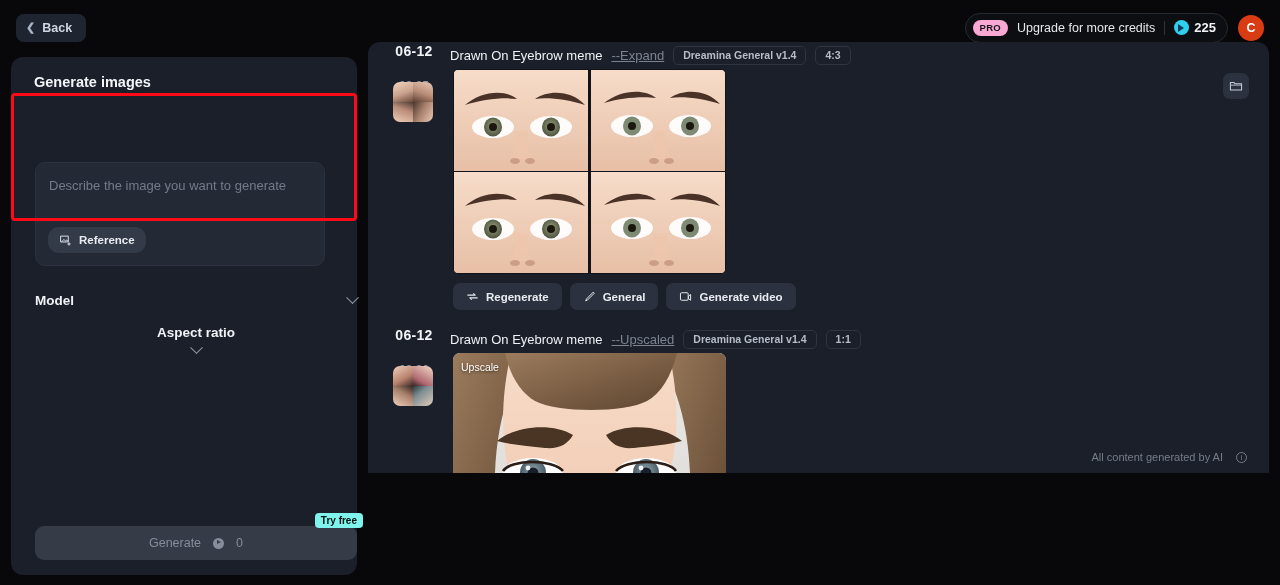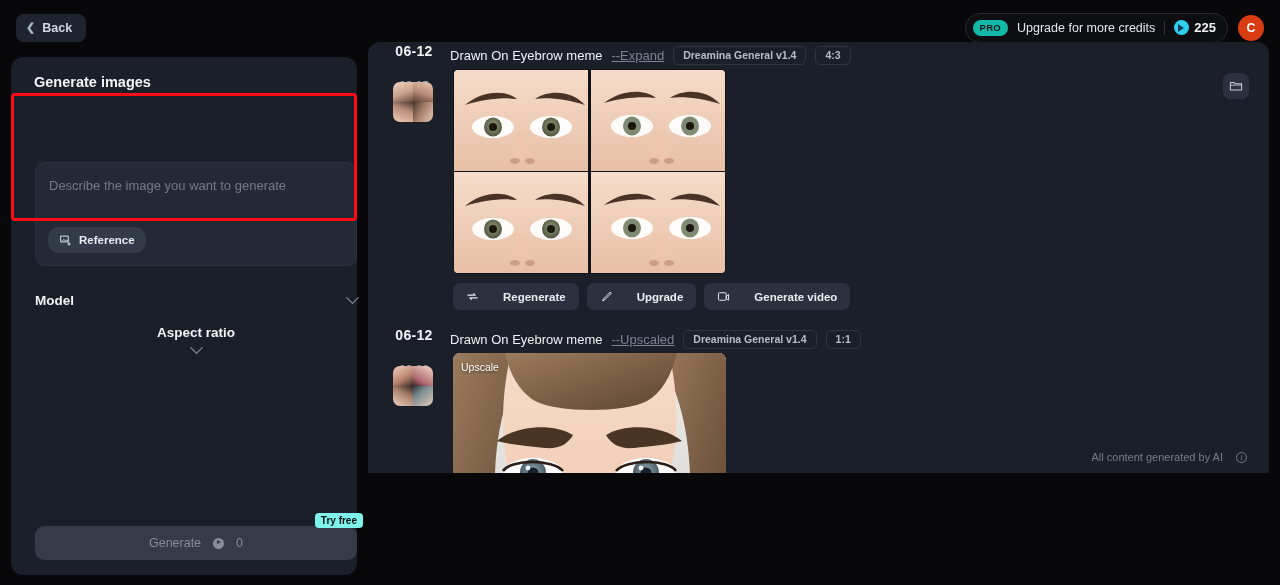--- a/index.html
+++ b/index.html
@@ -30,21 +30,21 @@
   .topright { display: flex; align-items: center; gap: 10px; }
   .credits-pill {
     display: flex; align-items: center; gap: 9px;
     height: 30px; padding: 0 5px 0 7px;
     border: 1px solid #262a33; border-radius: 16px;
     background: #0d0e12;
   }
   .pro-badge {
     display: inline-flex; align-items: center; justify-content: center;
     height: 16px; padding: 0 7px; border-radius: 8px;
-    background: #14b8a6; color: #15171c;
+    background: #f9a8d4; color: #15171c;
     font-size: 9.5px; font-weight: 700; letter-spacing: .3px;
   }
   .upgrade-text { color: #e4e7ec; font-size: 12.5px; white-space: nowrap; }
   .pill-sep { width: 1px; height: 14px; background: #2e323b; }
   .credit-group { display: flex; align-items: center; gap: 5px; padding-right: 6px;}
   .credit-icon {
     width: 15px; height: 15px; border-radius: 50%;
     background: #2fd0ee; position: relative; display: block; flex: none;
   }
   .credit-icon::after {
@@ -72,21 +72,21 @@
     padding: 17px 0 0 23px;
   }
   .prompt-highlight {
     position: absolute; left: 11px; top: 93px;
     width: 346px; height: 128px;
     border: 3px solid #ff0a16; border-radius: 4px;
     pointer-events: none; z-index: 6;
   }
   .prompt-box {
     position: absolute; left: 24px; top: 105px;
-    width: 322px; height: 104px;
+    width: 290px; height: 104px;
     background: #242936; border: 1px solid #2c3240; border-radius: 10px;
   }
   .prompt-placeholder {
     position: absolute; left: 13px; top: 15px;
     color: #737b8a; font-size: 13px;
   }
   .reference-btn {
     position: absolute; left: 12px; bottom: 12px;
     display: inline-flex; align-items: center; gap: 7px;
     height: 26px; padding: 0 11px;
@@ -182,21 +182,21 @@
     position: absolute; left: 8px; top: 8px; z-index: 3;
     color: #ffffff; font-size: 10.5px;
     text-shadow: 0 1px 3px rgba(0,0,0,.6);
   }
 
   .action-row {
     position: absolute; left: 85px; top: 245px;
     display: flex; align-items: center; gap: 8px;
   }
   .act-btn {
-    display: inline-flex; align-items: center; gap: 24px;
+    display: inline-flex; align-items: center; gap: 7px;
     height: 27px; padding: 0 13px;
     background: #2b313e; border-radius: 7px; border: none; cursor: pointer;
     color: #e9ecf1; font-size: 11.5px; font-weight: 700;
   }
 
   .footer-note {
     position: absolute; right: 22px; bottom: 10px;
     display: flex; align-items: center; gap: 13px;
     color: #757d8b; font-size: 11px;
   }
@@ -387,21 +387,21 @@
             </svg>
           </span>
           <span>Regenerate</span>
         </button>
         <button class="act-btn">
           <span>
             <svg class="ic" width="13" height="13" viewBox="0 0 16 16" fill="none">
               <path d="M12.6 2.6 13.9 4 5.6 12.3l-2.3 1 1-2.3z" stroke="#e9ecf1" stroke-width="1.2" stroke-linejoin="round"></path>
             </svg>
           </span>
-          <span>Upgrade</span>
+          <span>General</span>
         </button>
         <button class="act-btn">
           <span>
             <svg class="ic" width="13" height="13" viewBox="0 0 16 16" fill="none">
               <rect x="1.8" y="3.4" width="9.5" height="9.2" rx="1.3" stroke="#e9ecf1" stroke-width="1.2"></rect>
               <path d="M11.6 7.6 14.3 5.6v7l-2.7-2z" stroke="#e9ecf1" stroke-width="1.2" stroke-linejoin="round"></path>
             </svg>
           </span>
           <span>Generate video</span>
         </button>

